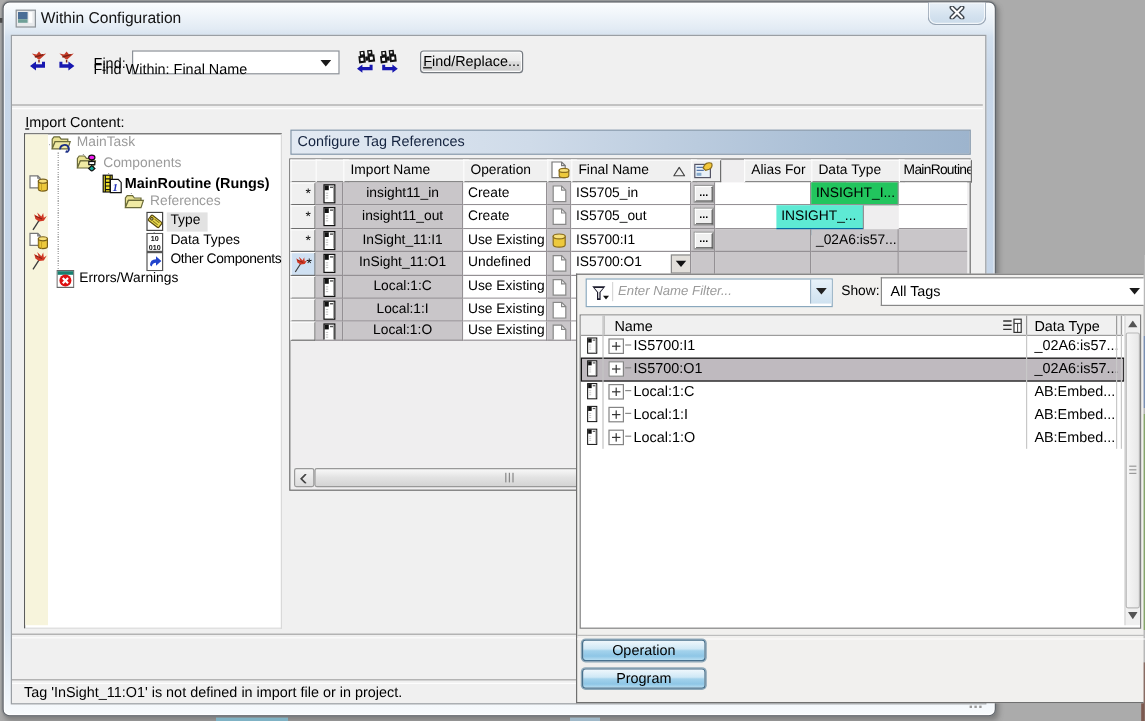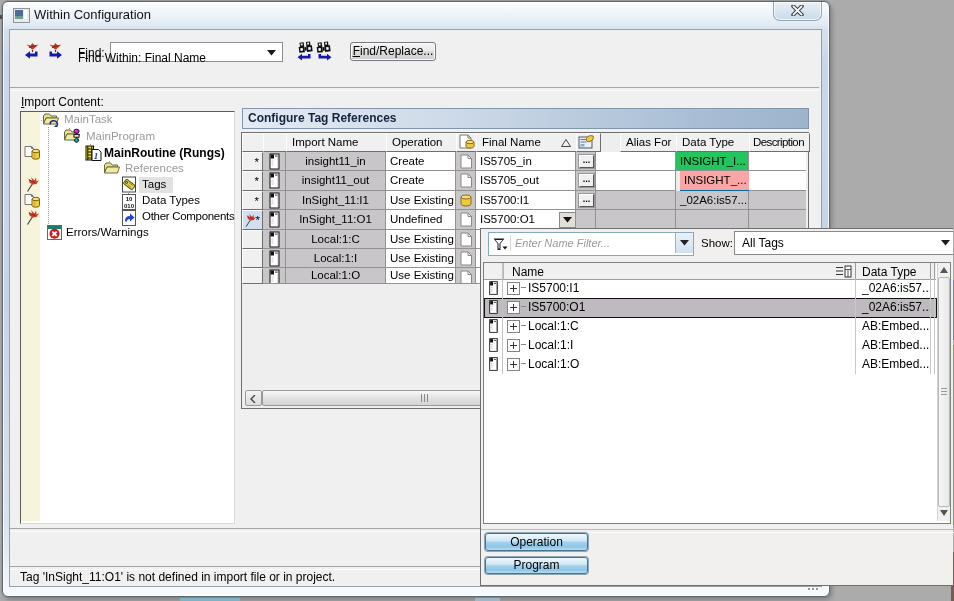--- a/index.html
+++ b/index.html
@@ -107,21 +107,21 @@
   </svg>
 <div class="ab grey" style="left:64px;top:113px;font-size:11.5px;">MainTask</div>
 <svg class="ab" style="left:63px;top:128px" width="18" height="15" viewBox="0 0 18 15">
 <path d="M1.5 12 V4 L3 2 H7.5 L9 4 H14.5 V6 H4 L1.5 12 Z" fill="#e9e292" stroke="#6b6b3a" stroke-width="1"></path>
 <path d="M1.5 12 L4 6 H16.5 L14.5 12 Z" fill="#f0eaa4" stroke="#6b6b3a" stroke-width="1"></path>
 <ellipse cx="13.5" cy="3.2" rx="2.6" ry="2" fill="#f21cf2" stroke="#111"></ellipse>
     <rect x="11" y="6.6" width="5" height="2.6" fill="#fff" stroke="#111"></rect>
     <path d="M13.5 10 l2.6 2.4 l-2.6 2.4 l-2.6 -2.4 Z" fill="#12a89a" stroke="#111"></path>
     <path d="M13.5 5.2 V6.6 M13.5 9.2 V10" stroke="#111"></path>
   </svg>
-<div class="ab grey" style="left:86px;top:130px;font-size:11.5px;">MainProgram</div>
+<div class="ab grey" style="left:86px;top:130px;font-size:11.5px;">Components</div>
 <svg class="ab" style="left:85px;top:145px" width="17" height="17" viewBox="0 0 17 17">
 <rect x="1" y="1" width="7.5" height="14" fill="#f0e229" stroke="#111"></rect>
 <path d="M2.8 1 V15 M6.8 1 V15 M2.8 4 H6.8 M2.8 7 H6.8 M2.8 10 H6.8 M2.8 13 H6.8" stroke="#111" stroke-width="1"></path>
 <path d="M7 4.5 h6.5 l2.5 2.5 v8.5 h-9 Z" fill="#fff" stroke="#111"></path>
 <text x="11" y="14" font-size="9" font-weight="bold" font-style="italic" fill="#2233bb" text-anchor="middle" font-family="Liberation Serif">1</text>
 </svg>
 <div class="ab" style="left:104px;top:146px;font-size:12px;font-weight:bold;">MainRoutine (Rungs)</div>
 <svg class="ab" style="left:103px;top:161px" width="18" height="15" viewBox="0 0 18 15">
 <path d="M1.5 12 V4 L3 2 H7.5 L9 4 H14.5 V6 H4 L1.5 12 Z" fill="#e9e292" stroke="#6b6b3a" stroke-width="1"></path>
 <path d="M1.5 12 L4 6 H16.5 L14.5 12 Z" fill="#f0eaa4" stroke="#6b6b3a" stroke-width="1"></path>
@@ -129,21 +129,21 @@
 <div class="ab grey" style="left:125px;top:162px;font-size:11.5px;">References</div>
 <svg class="ab" style="left:121px;top:176px" width="16" height="17" viewBox="0 0 16 17">
 <rect x="1.5" y="1" width="13" height="15" fill="#fff" stroke="#444"></rect>
 <g transform="rotate(38 8 8)">
 <rect x="3" y="5.5" width="11" height="5.5" rx="1" fill="#e9d94c" stroke="#5a4a10"></rect>
 <circle cx="5" cy="8.2" r="1" fill="#fff" stroke="#5a4a10"></circle>
 <path d="M7 7 h5 M7 9.2 h5" stroke="#8a7a20" stroke-width="0.8"></path>
 </g>
   </svg>
 <div class="ab" style="left:139px;top:177px;width:34px;height:16px;background:#e2e2e2;"></div>
-<div class="ab" style="left:142px;top:178px;font-size:11.5px;">Tags</div>
+<div class="ab" style="left:142px;top:178px;font-size:11.5px;">Type</div>
 <svg class="ab" style="left:121px;top:194px" width="16" height="16" viewBox="0 0 16 16">
 <rect x="1.5" y="0.5" width="13" height="15" fill="#fff" stroke="#555"></rect>
 <text x="8" y="7" font-size="6" font-weight="bold" fill="#111" text-anchor="middle" font-family="Liberation Sans">10</text>
 <text x="8" y="14" font-size="6" font-weight="bold" fill="#111" text-anchor="middle" font-family="Liberation Sans">010</text>
 </svg>
 <div class="ab" style="left:142px;top:194px;font-size:11.5px;">Data Types</div>
 <svg class="ab" style="left:121px;top:210px" width="16" height="16" viewBox="0 0 16 16">
 <rect x="1.5" y="0.5" width="13" height="15" fill="#fff" stroke="#555"></rect>
 <path d="M4 11 Q4 6 9 6 L9 3.5 L13.5 7.5 L9 11.5 L9 9 Q6 9 5.5 12 Z" fill="#2244cc"></path>
 </svg>
@@ -174,33 +174,33 @@
 <ellipse cx="12.75" cy="6" rx="3.75" ry="1.7" fill="#f7e07a" stroke="#7a6018"></ellipse>
 <path d="M9.6 7.5 v5.5 M11.6 8.3 v5.9" stroke="#c8a425" stroke-width="0.8"></path>
 </svg>
 <svg class="ab" style="left:24px;top:209px" width="16" height="17" viewBox="0 0 16 17">
 <path d="M3.5 15.5 L9 7" stroke="#3a3a3a" stroke-width="1.1"></path>
 <path d="M4.5 2.5 L8.5 5.5 L7 1 L10.5 4.5 L12 1.5 L12.5 5.5 L15 4 L12.5 8 L8.5 8.5 L5.5 6.5 Z" fill="#d13824"></path>
 <path d="M5.5 4 L11 6.5" stroke="#8a1d12" stroke-width="0.9"></path>
 </svg>
 <div class="ab" style="left:242px;top:108px;width:565px;height:19px;
  border:1px solid #8296ab;background:linear-gradient(90deg,#e3eaf3,#cfdbe9 35%,#a9bed5 80%,#9db4cd);
- font-weight:bold;color:#14233f;line-height:19px;"><span style="margin-left:5px;">Configure Tag References</span></div>
+ font-weight:normal;color:#14233f;line-height:19px;"><span style="margin-left:5px;">Configure Tag References</span></div>
 <div class="ab" style="left:241px;top:132px;width:566px;height:275px;background:#efeeef;
  border:1px solid #6e6e6e;"></div>
 <div class="hdr" style="left:242px;top:133px;width:19px;height:17px;"></div>
 <div class="hdr" style="left:263px;top:133px;width:21px;height:17px;"></div>
 <div class="hdr" style="left:286px;top:133px;width:98px;height:17px;">Import Name</div>
 <div class="hdr" style="left:386px;top:133px;width:68px;height:17px;">Operation</div>
 <div class="hdr" style="left:456px;top:133px;width:18px;height:17px;"></div>
 <div class="hdr" style="left:476px;top:133px;width:98px;height:17px;">Final Name</div>
 <div class="hdr" style="left:576px;top:133px;width:18px;height:17px;"></div>
 <div class="hdr" style="left:620px;top:133px;width:78px;height:17px;">Alias For</div>
 <div class="hdr" style="left:676px;top:133px;width:71px;height:17px;">Data Type</div>
-<div class="hdr" style="left:749px;top:133px;width:56px;height:17px;letter-spacing:-0.6px;padding-left:3px;">Description</div>
+<div class="hdr" style="left:749px;top:133px;width:56px;height:17px;letter-spacing:-0.6px;padding-left:3px;">MainRoutine</div>
 <svg class="ab" style="left:561px;top:139px" width="10" height="8" viewBox="0 0 10 8">
 <path d="M5 0.5 L9.5 7.5 L0.5 7.5 Z" fill="none" stroke="#444" stroke-width="1"></path>
   </svg>
 <svg class="ab" style="left:458px;top:134px" width="17" height="16" viewBox="0 0 17 16">
 <path d="M2 1 h8 l3 3 v10 h-11 Z" fill="#fff" stroke="#777"></path>
 <path d="M10 1 l0 3 l3 0" fill="none" stroke="#777"></path>
 <path d="M8 8 h8 v4.5 a4 1.6 0 0 1 -8 0 Z" fill="#edc93c" stroke="#8a6d1d"></path>
 <ellipse cx="12" cy="8" rx="4" ry="1.7" fill="#f7e07a" stroke="#8a6d1d"></ellipse>
 </svg>
 <svg class="ab" style="left:578px;top:134px" width="17" height="16" viewBox="0 0 17 16">
@@ -276,21 +276,21 @@
 <div class="cell" style="left:476px;top:171px;width:99px;height:19px;background:#fff;
  border-right:1px solid #949094;border-bottom:1px solid #949094;line-height:19px;"><span style="margin-left:4px;">IS5705_out</span></div>
 <div class="cell" style="left:576px;top:171px;width:19px;height:19px;background:#c9c6c9;
  border-right:1px solid #949094;border-bottom:1px solid #949094;">
     <div class="ab" style="left:3px;top:3px;width:13px;height:11px;background:#f0f0f0;
  border-top:1px solid #fff;border-left:1px solid #fff;border-right:1px solid #555;border-bottom:1px solid #555;box-shadow:0 0 0 1px #999;
  font-weight:bold;font-size:9px;line-height:9px;text-align:center;letter-spacing:0px;">...</div>
   </div>
 <div class="cell" style="left:596px;top:171px;width:79px;height:19px;background:#fff;
  border-right:1px solid #949094;border-bottom:1px solid #949094;"></div>
-<div class="cell" style="left:680px;top:171px;width:72px;height:19px;background:#fca5a5;
+<div class="cell" style="left:647px;top:171px;width:72px;height:19px;background:#5eead4;
  border-right:1px solid #949094;border-bottom:6px solid #0369a1;"><span style="margin-left:4px;">INSIGHT_...</span></div>
 <div class="cell" style="left:749px;top:171px;width:57px;height:19px;background:#fff;
  border-bottom:1px solid #949094;"></div>
 <div class="cell" style="left:242px;top:191px;width:19px;height:17px;background:#f0f0f0;
  border-top:1px solid #fdfdfd;border-left:1px solid #fdfdfd;border-right:1px solid #6e6e6e;border-bottom:1px solid #6e6e6e;">
     <span style="position:absolute;right:3px;top:0px;">*</span>
   </div>
 <div class="cell" style="left:263px;top:191px;width:22px;height:18px;background:#c9c6c9;
  border-right:1px solid #949094;border-bottom:1px solid #949094;">
     <svg class="ab" style="left:5px;top:1px" width="13" height="17" viewBox="0 0 13 17">

